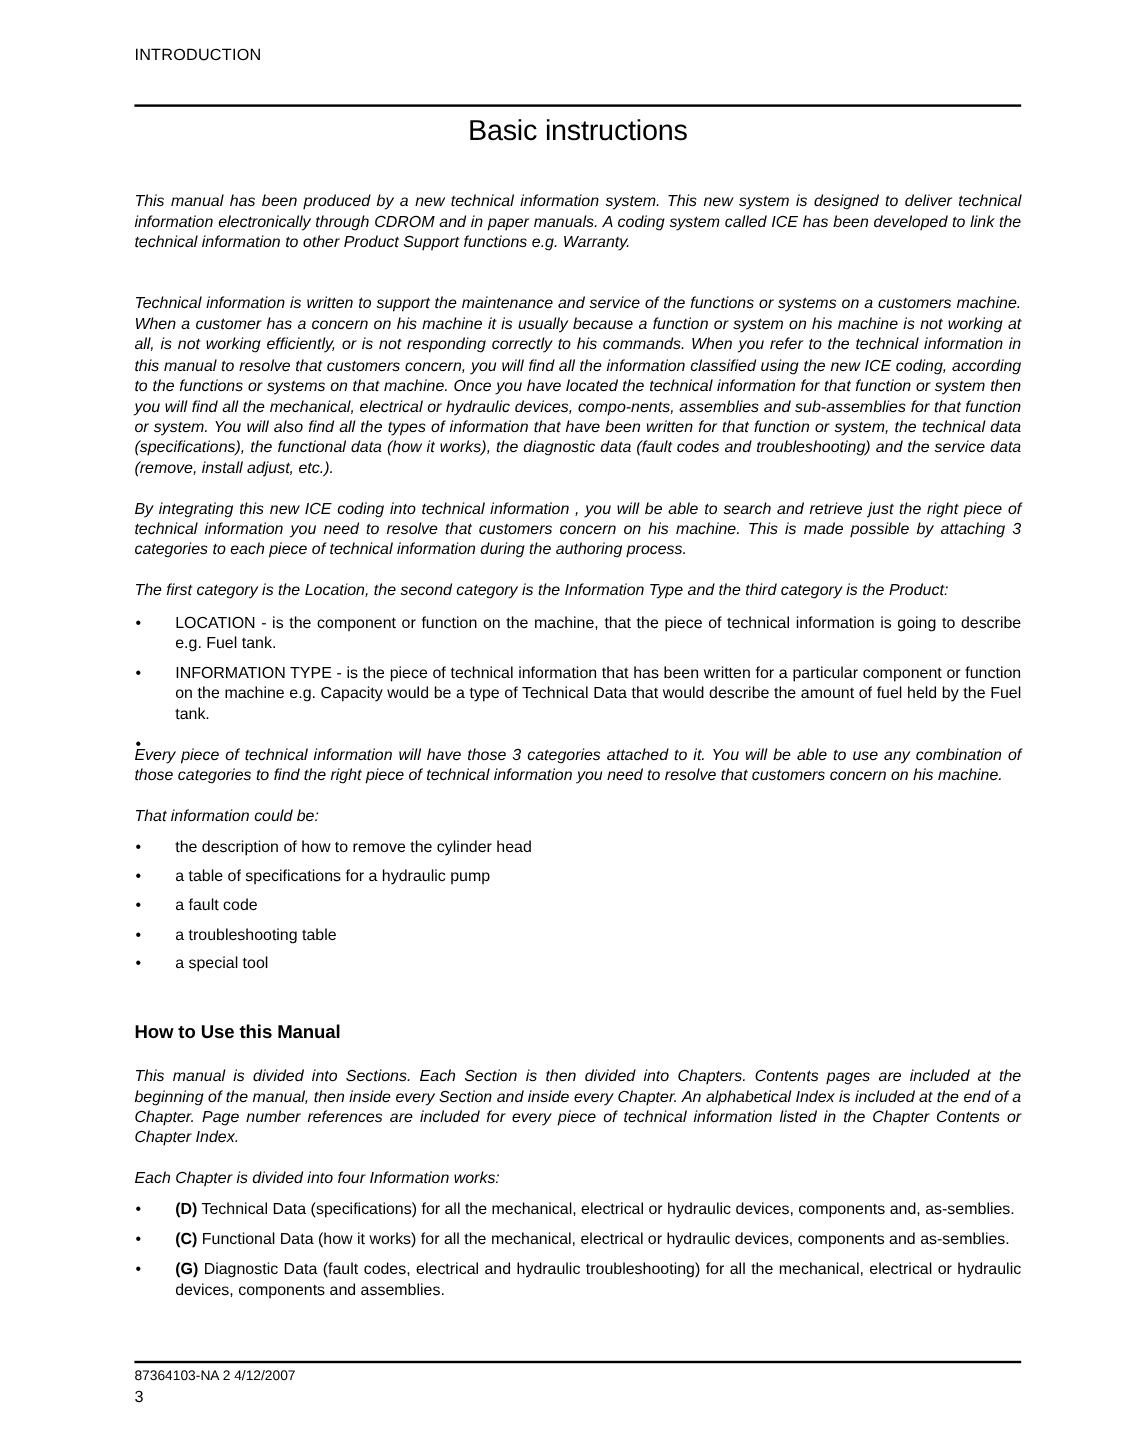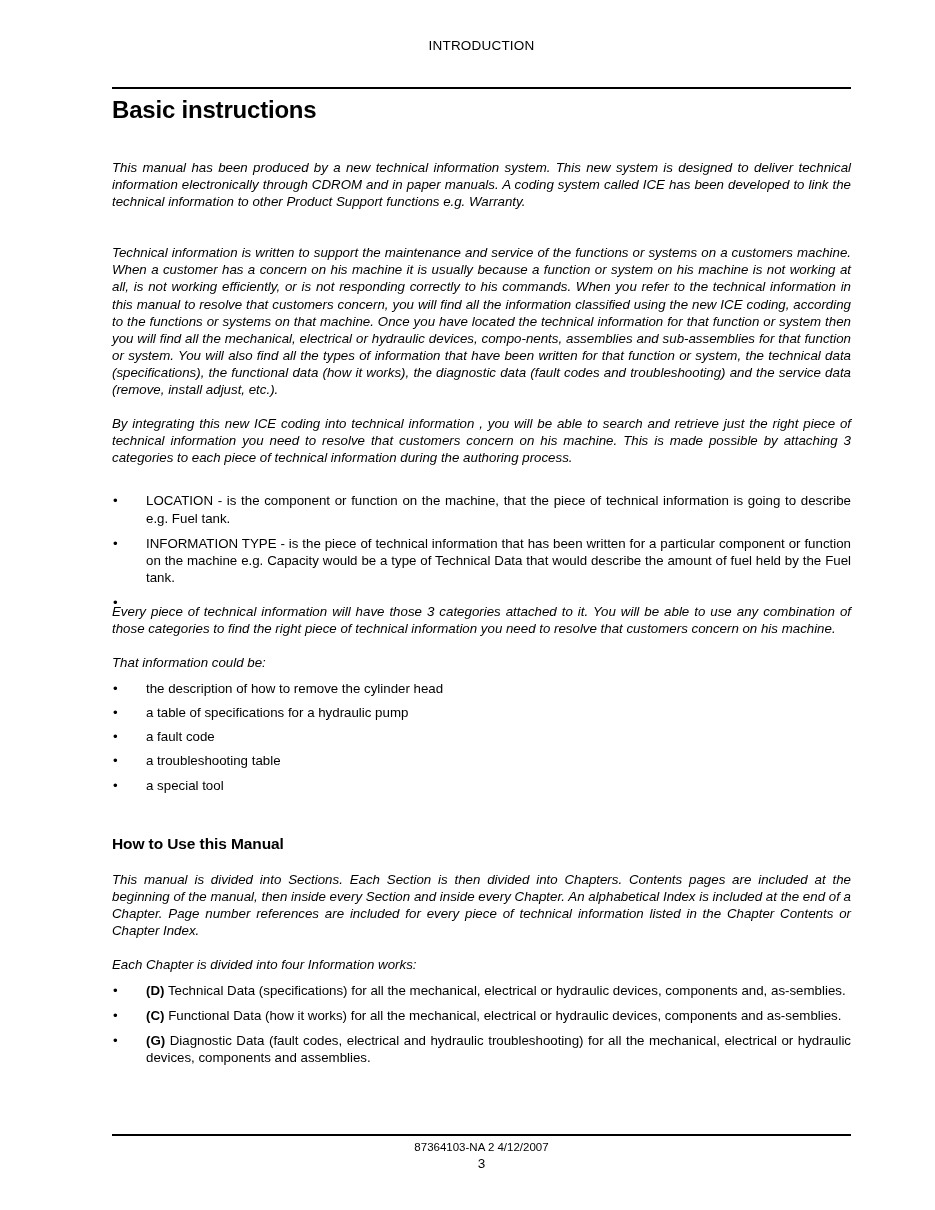--- a/index.html
+++ b/index.html
@@ -17,21 +17,21 @@
     overflow: hidden;
     box-sizing: border-box;
   }
 
   
   .running-header {
     position: absolute;
     top: 38px;
     left: 112px;
     width: 739px;
-    text-align: center;
+    text-align: left;
     font-size: 13.5px;
     letter-spacing: 0.2px;
     line-height: 16px;
   }
 
   
   .rule {
     position: absolute;
     left: 112px;
     width: 739px;
@@ -44,25 +44,26 @@
   
   .content {
     position: absolute;
     left: 112px;
     top: 95px;
     width: 739px;
   }
 
   h1.doc-title {
     font-size: 24px;
-    font-weight: bold;
+    font-weight: normal;
     margin: 0;
     padding: 0;
     line-height: 30px;
     letter-spacing: -0.2px;
+    text-align: center;
   }
 
   h2.section-head {
     font-size: 15.5px;
     font-weight: bold;
     margin: 0;
     padding: 0;
     line-height: 19px;
     letter-spacing: -0.1px;
   }
@@ -118,21 +119,21 @@
   }
 
   .bold-tag { font-weight: bold; }
 
   
   .footer {
     position: absolute;
     left: 112px;
     top: 1140px;
     width: 739px;
-    text-align: center;
+    text-align: left;
   }
   .footer .doc-code {
     font-size: 11.5px;
     line-height: 14px;
   }
   .footer .page-number {
     font-size: 13.5px;
     line-height: 17px;
     margin-top: 1px;
   }
@@ -160,20 +161,21 @@
     <div class="sp-big-gap"></div>
 
     <p class="body-text">Technical information is written to support the maintenance and service of the functions or systems on a customers machine. When a customer has a concern on his machine it is usually because a function or system on his machine is not working at all, is not working efficiently, or is not responding correctly to his commands.  When you refer to the technical information in this manual to resolve that customers concern, you will find all the information classified using the new ICE coding, according to the functions or systems on that machine.  Once you have located the technical information for that function or system then you will find all the mechanical, electrical or hydraulic devices, compo-nents, assemblies and sub-assemblies for that function or system.  You will also find all the types of information that have been written for that function or system, the technical data (specifications), the functional data (how it works), the diagnostic data (fault codes and troubleshooting) and the service data (remove, install adjust, etc.).</p>
 
     <div class="sp-para-gap"></div>
 
     <p class="body-text">By integrating this new ICE coding into technical information , you will be able to search and retrieve just the right piece of technical information you need to resolve that customers concern on his machine.  This is made possible by attaching 3 categories to each piece of technical information during the authoring process.</p>
 
     <div class="sp-para-gap"></div>
 
+    <p class="body-text">The first category is the Location, the second category is the Information Type and the third category is the Product:</p>
 
     <div class="sp-list-gap"></div>
 
     <ul class="bullets">
       <li>
         <span class="bullet-dot">•</span>
         <span>LOCATION - is the component or function on the machine, that the piece of technical information is going to describe e.g.  Fuel tank.</span>
       </li>
       <li>
         <span class="bullet-dot">•</span>

